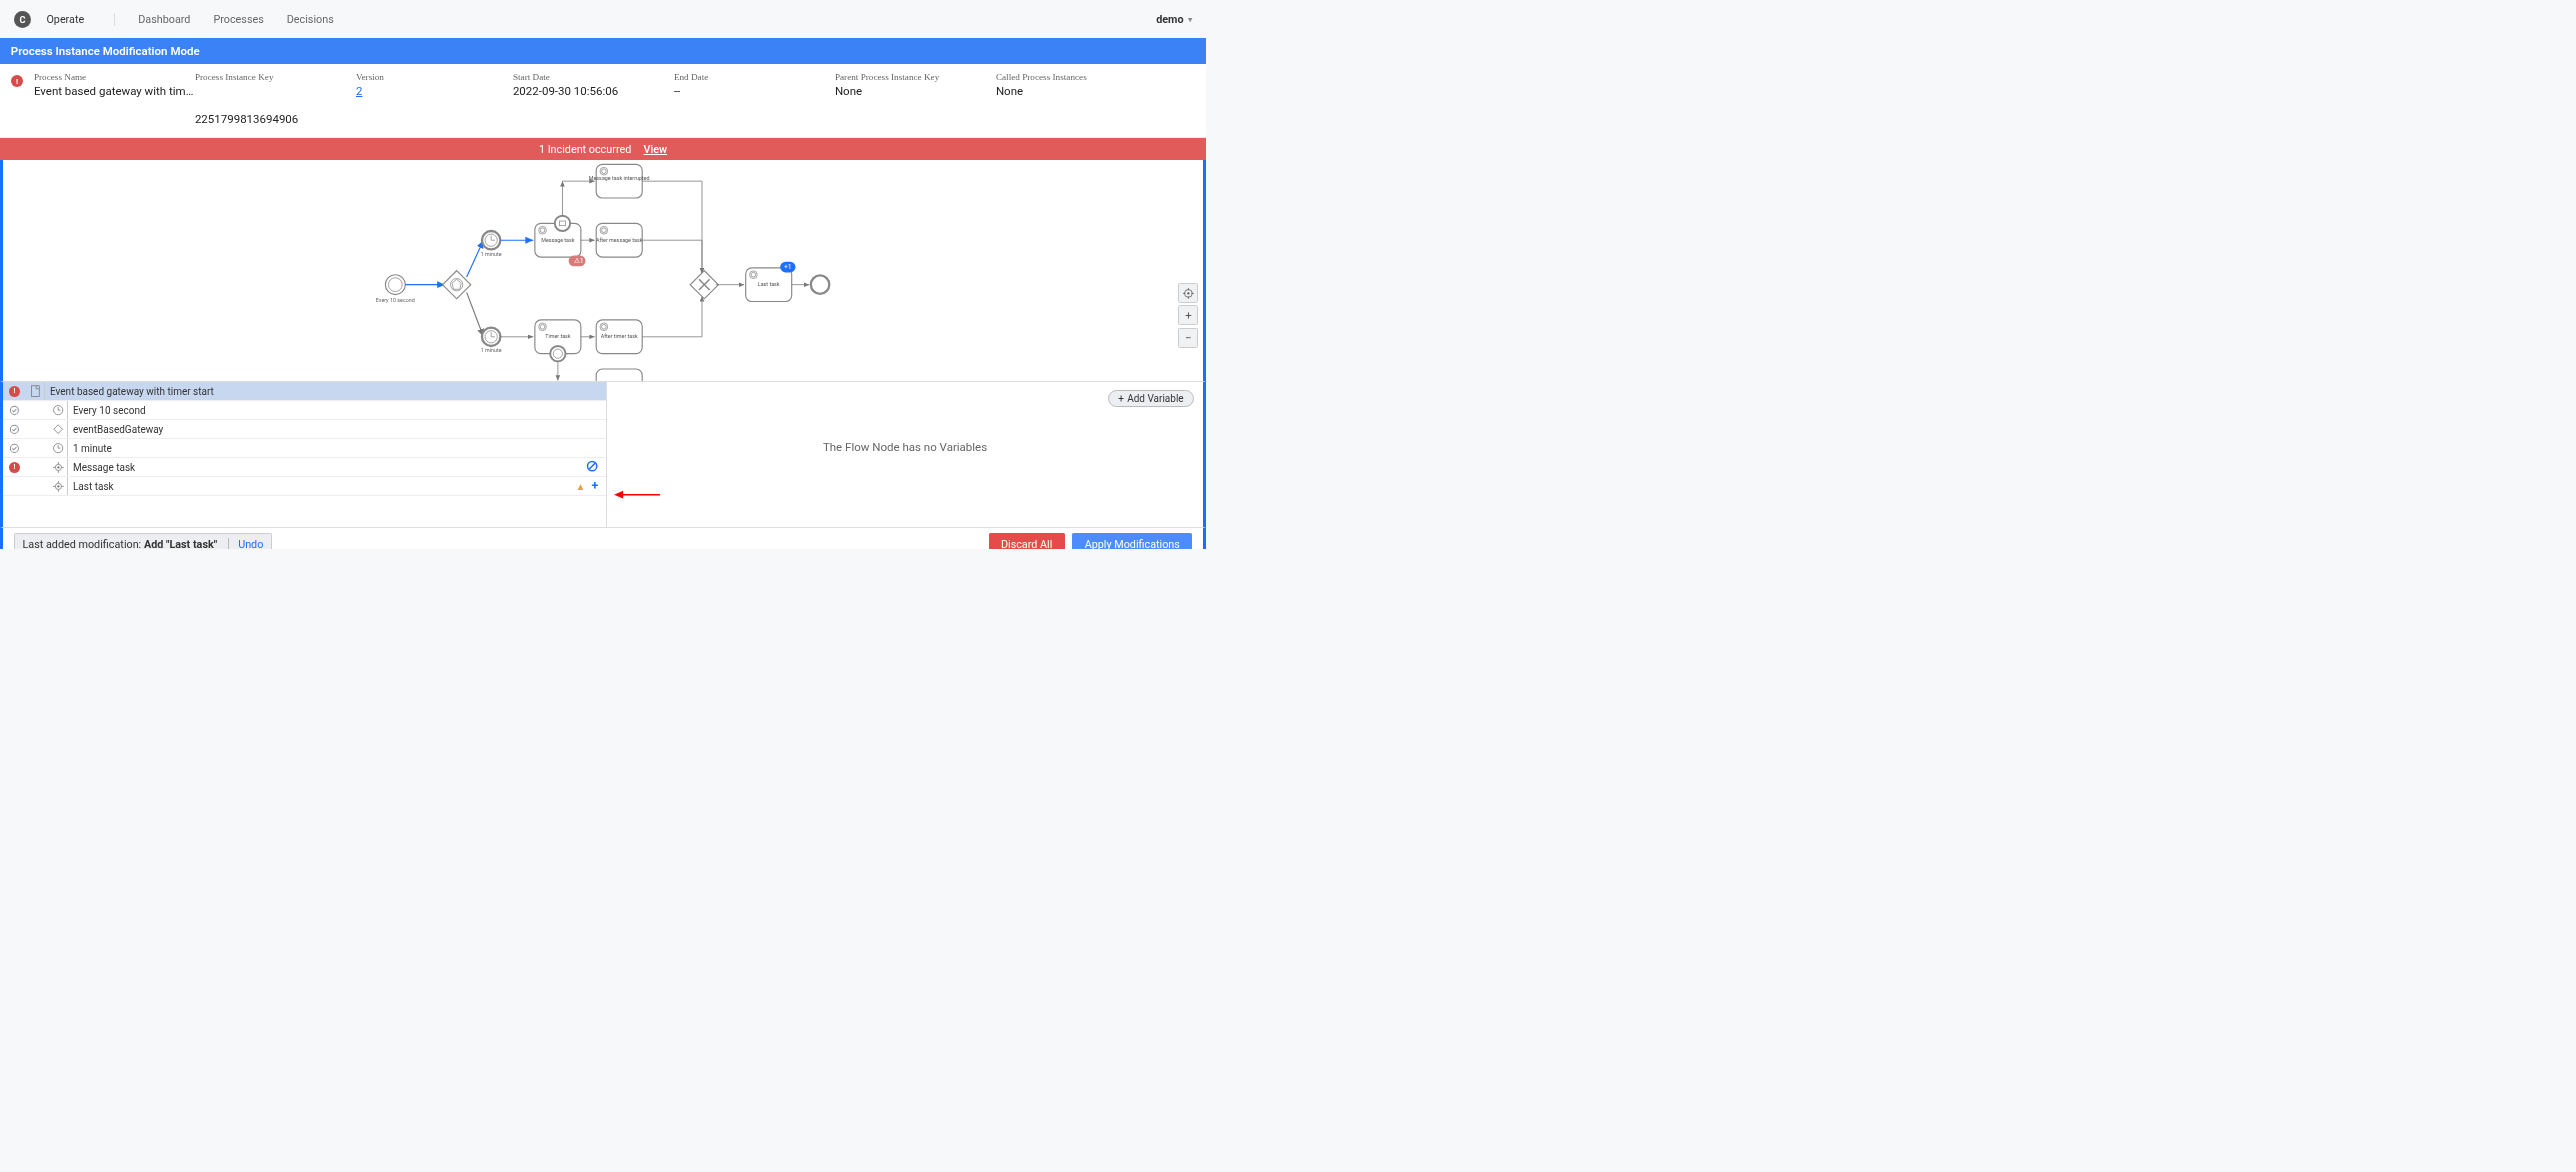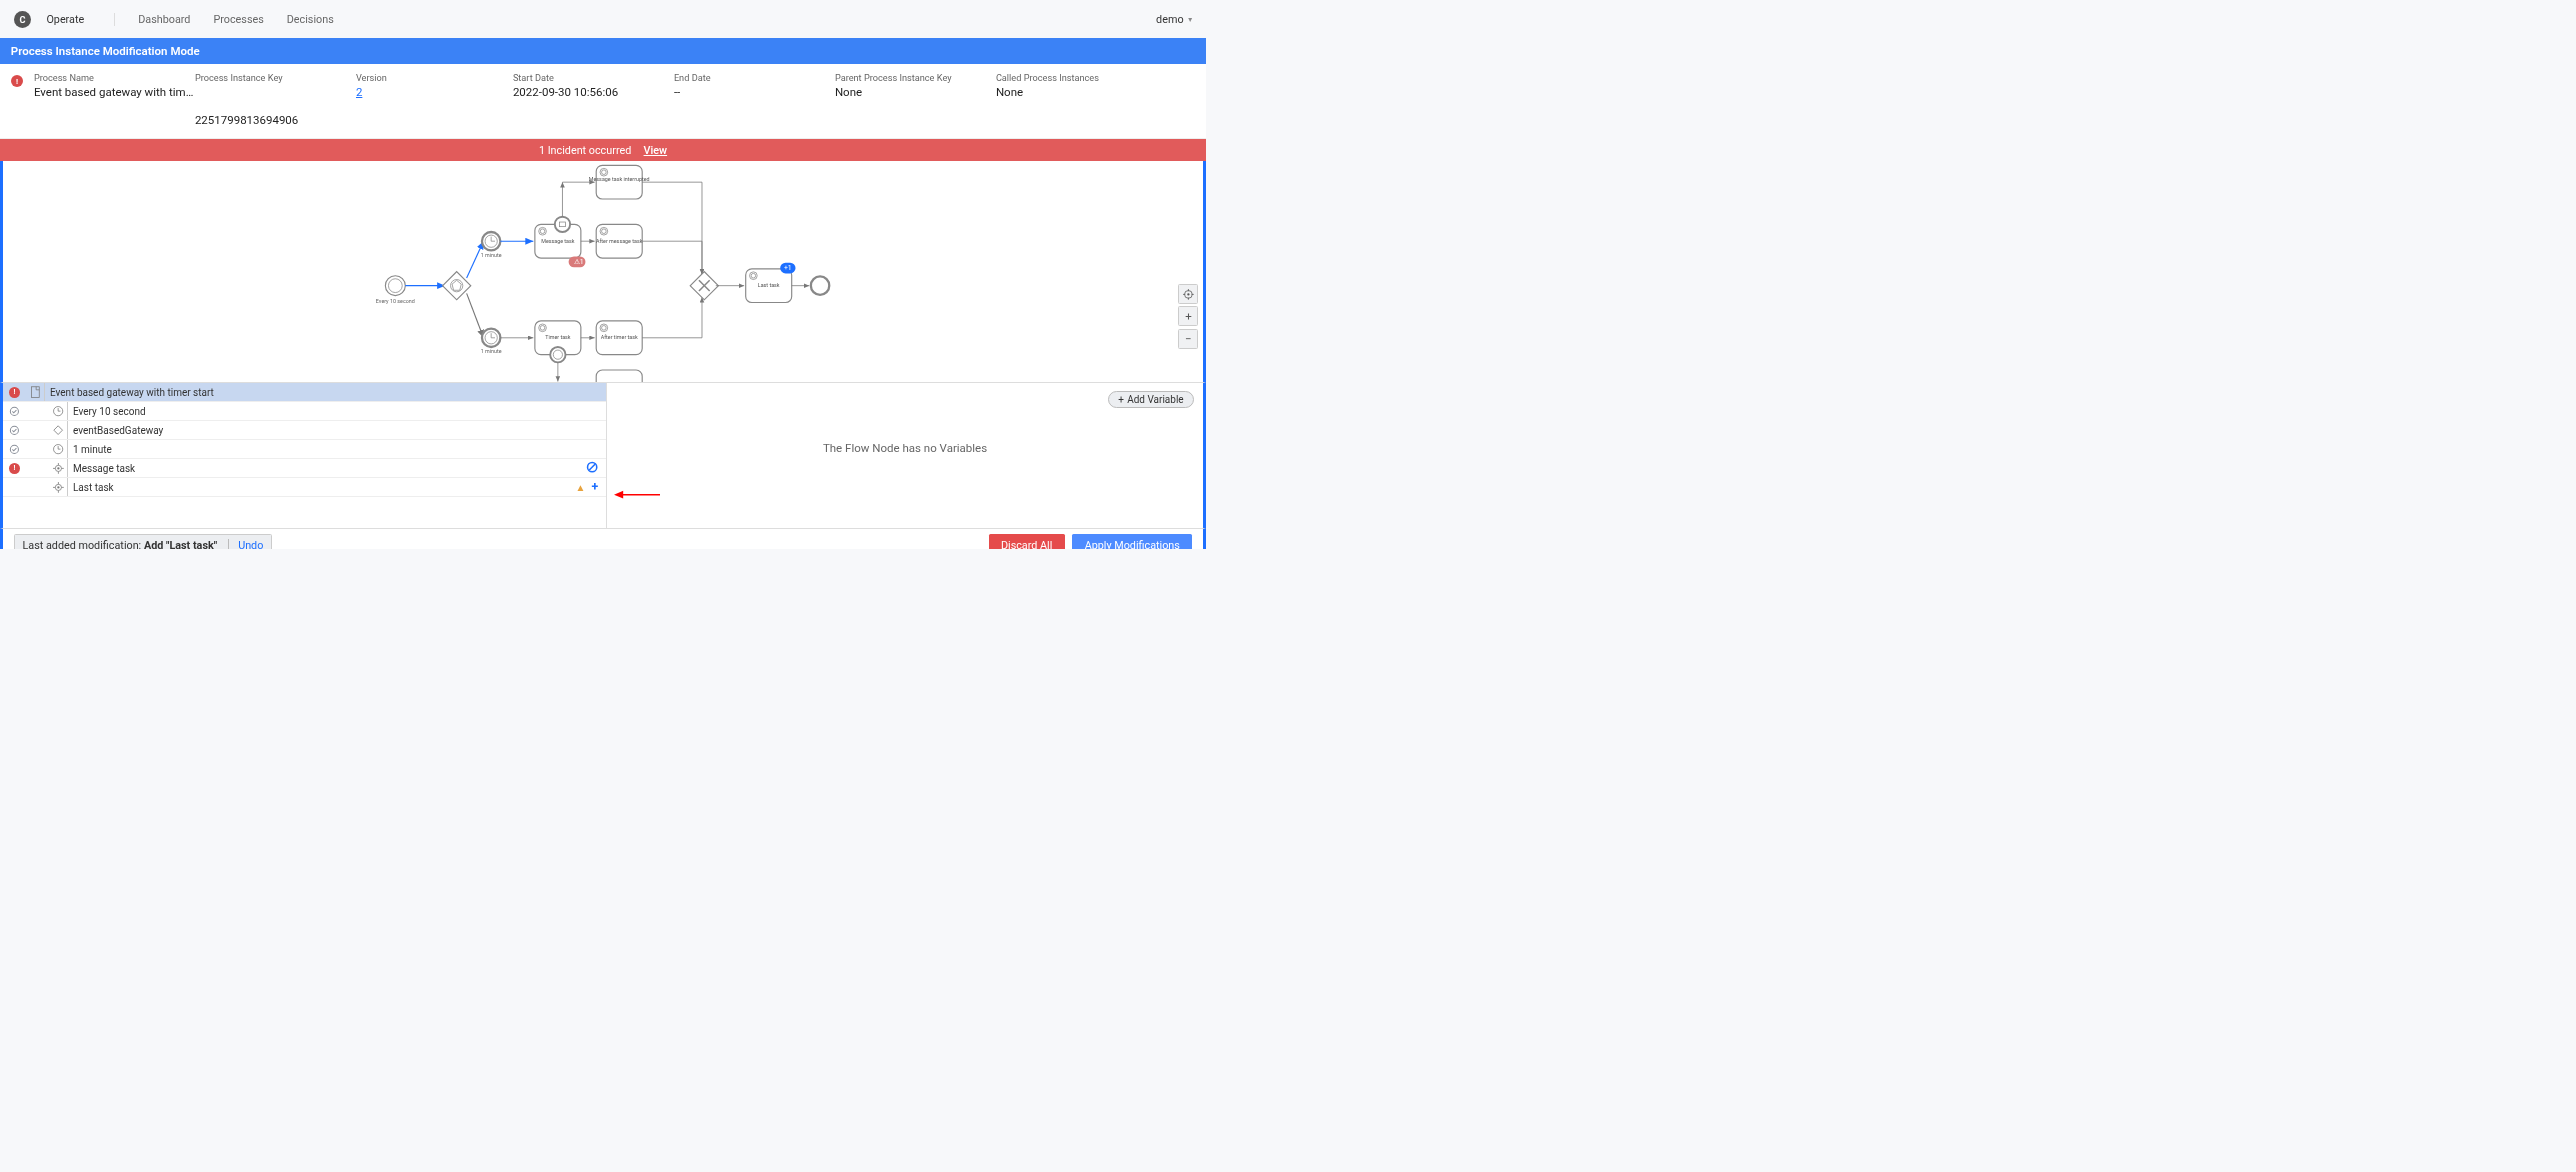--- a/index.html
+++ b/index.html
@@ -3,28 +3,28 @@
 <meta charset="utf-8">
 <style>
 * { box-sizing: border-box; margin: 0; padding: 0; font-family: -apple-system, BlinkMacSystemFont, "Segoe UI", Roboto, sans-serif; }
 body { background: #f7f8fa; width: 1206px; height: 549px; overflow: hidden; position: relative; }
 
 .topbar { height: 38px; background: #f7f8fa; display: flex; align-items: center; padding: 0 14px; }
 .logo { width: 17px; height: 17px; border-radius: 50%; background: #555; color: #fff; display: flex; align-items: center; justify-content: center; font-size: 9.2px; font-weight: bold; margin-right: 15.4px; }
 .brand { font-size: 10.8px; color: #333; margin-right: 23px; padding-right: 30px; border-right: 0.8px solid #ddd; }
 .navlink { font-size: 10.8px; color: #666; margin-right: 23px; cursor: pointer; }
 .topbar-spacer { flex: 1; }
-.user-menu { font-size: 10.8px; color: #333; display: flex; align-items: center; gap: 4.6px; cursor: pointer; }
+.user-menu { font-size: 10.8px; color: #333; display: flex; align-items: center; gap: 4.6px; cursor: pointer; font-weight: bold; }
 
 .mod-banner { background: #3b82f6; color: #fff; padding: 6.1px 10.8px; font-size: 11.5px; font-weight: 600; }
 
 .info-row { background: #fff; display: flex; align-items: flex-start; padding: 7.7px 10.8px 10.8px; gap: 0; border-bottom: 0.8px solid #eee; }
 .info-icon { width: 12.3px; height: 12.3px; border-radius: 50%; background: #d94b4b; color: #fff; display: flex; align-items: center; justify-content: center; font-size: 7.7px; font-weight: bold; margin-right: 10.8px; flex-shrink: 0; margin-top: 3.1px; }
 .info-field { display: flex; flex-direction: column; min-width: 0; }
-.info-label { font-size: 9.2px; color: #666; margin-bottom: 2.3px; }
+.info-label { font-size: 9.2px; color: #666; margin-bottom: 2.3px; font-family: Liberation Serif, serif; }
 .info-value { font-size: 11.5px; color: #222; white-space: nowrap; overflow: hidden; text-overflow: ellipsis; }
 .info-value.link { color: #1d6fff; text-decoration: underline; cursor: pointer; }
 
 .incident-banner { background: #e15b5b; color: #fff; text-align: center; padding: 4.6px; font-size: 10.8px; display: flex; justify-content: center; gap: 12.3px; }
 .incident-banner a { color: #fff; text-decoration: underline; cursor: pointer; font-weight: 500; }
 
 .diagram-area { background: #fff; height: 221px; position: relative; overflow: hidden; border-left: 3.1px solid #1d6fff; border-right: 3.1px solid #1d6fff; }
 .diagram-svg { position: absolute; left: 369px; top: 2.3px; }
 .zoom-controls { position: absolute; right: 4.6px; top: 123px; display: flex; flex-direction: column; gap: 2.3px; }
 .zoom-btn { width: 20px; height: 20px; background: #f0f1f3; border: 0.8px solid #ccc; display: flex; align-items: center; justify-content: center; font-size: 11.5px; color: #555; cursor: pointer; border-radius: 1.5px; }

